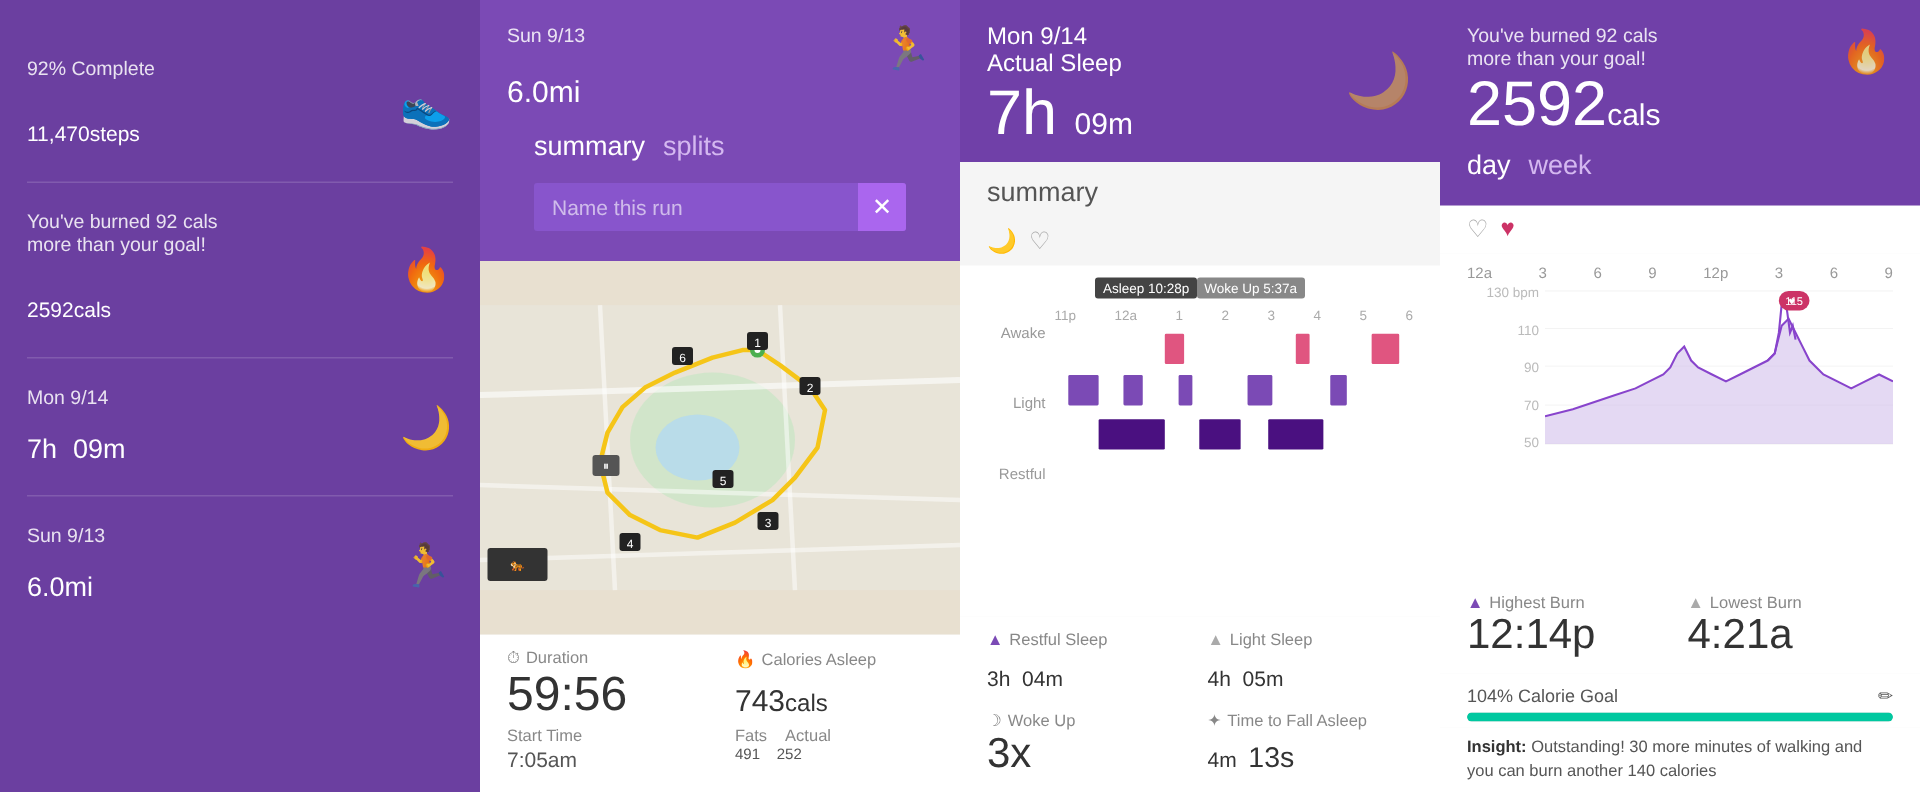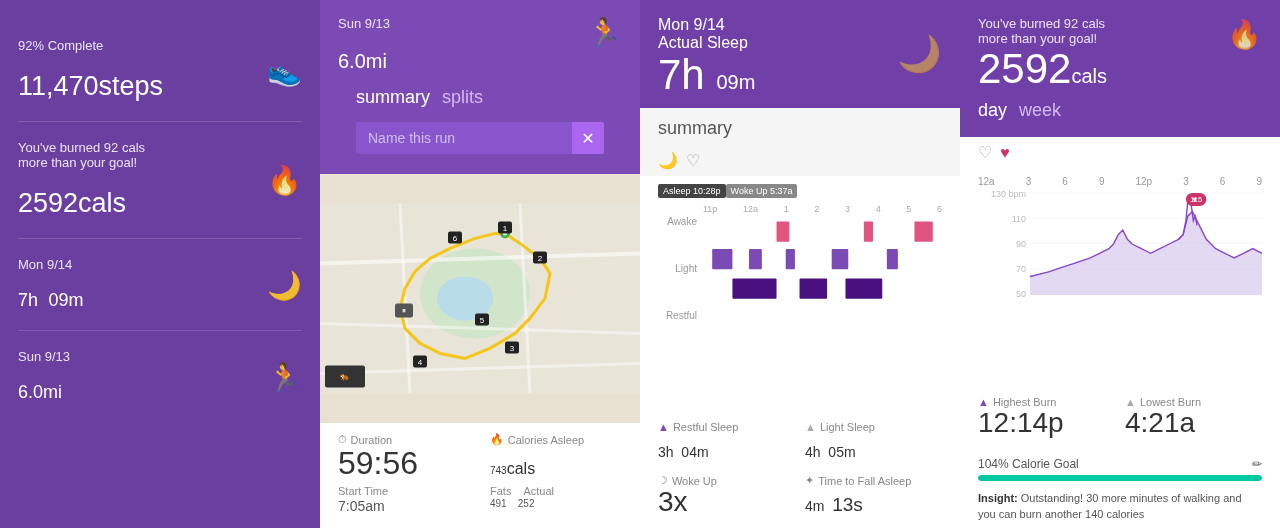--- a/index.html
+++ b/index.html
@@ -41,21 +41,21 @@
       opacity: 0.85;
       margin-bottom: 2px;
     }
 
     .big-value {
       font-size: 48px;
       font-weight: 300;
       line-height: 1;
     }
     .big-value span {
-      font-size: 27px;
+      font-size: 14px;
       font-weight: 300;
     }
 
     .medium-value {
       font-size: 38px;
       font-weight: 300;
       line-height: 1;
     }
     .medium-value span {
       font-size: 18px;
@@ -188,21 +188,21 @@
       color: #888;
       margin-bottom: 1px;
     }
 
     .stat-value {
       font-size: 32px;
       font-weight: 300;
       color: #333;
       line-height: 1;
     }
-    .stat-value span { font-size: 10px; }
+    .stat-value span { font-size: 20px; }
 
     .stat-sub {
       font-size: 11px;
       color: #999;
     }
 
     
     .panel-3 {
       width: 320px;
       background: #f5f5f5;
@@ -564,21 +564,21 @@
     <div class="sleep-tab active" style="color:#555;">summary</div>
   </div>
 
   <div class="sleep-icons-row">
     <span style="color:#8855aa;font-size:16px;">🌙</span>
     <span style="color:#aaa;font-size:16px;">♡</span>
   </div>
 
   <div class="sleep-chart-area">
 
-    <div style="display:flex;justify-content:flex-start;margin-bottom:6px;">
+    <div style="display:flex;justify-content:center;margin-bottom:6px;">
       <span class="asleep-badge">Asleep 10:28p</span>
       <span class="woke-badge">Woke Up 5:37a</span>
     </div>
 
     <div style="display:flex;justify-content:space-between;font-size:9px;color:#aaa;margin-bottom:2px;padding-left:45px;">
       <span>11p</span>
         <span>12a</span>
         <span>1</span>
         <span>2</span>
         <span>3</span>

